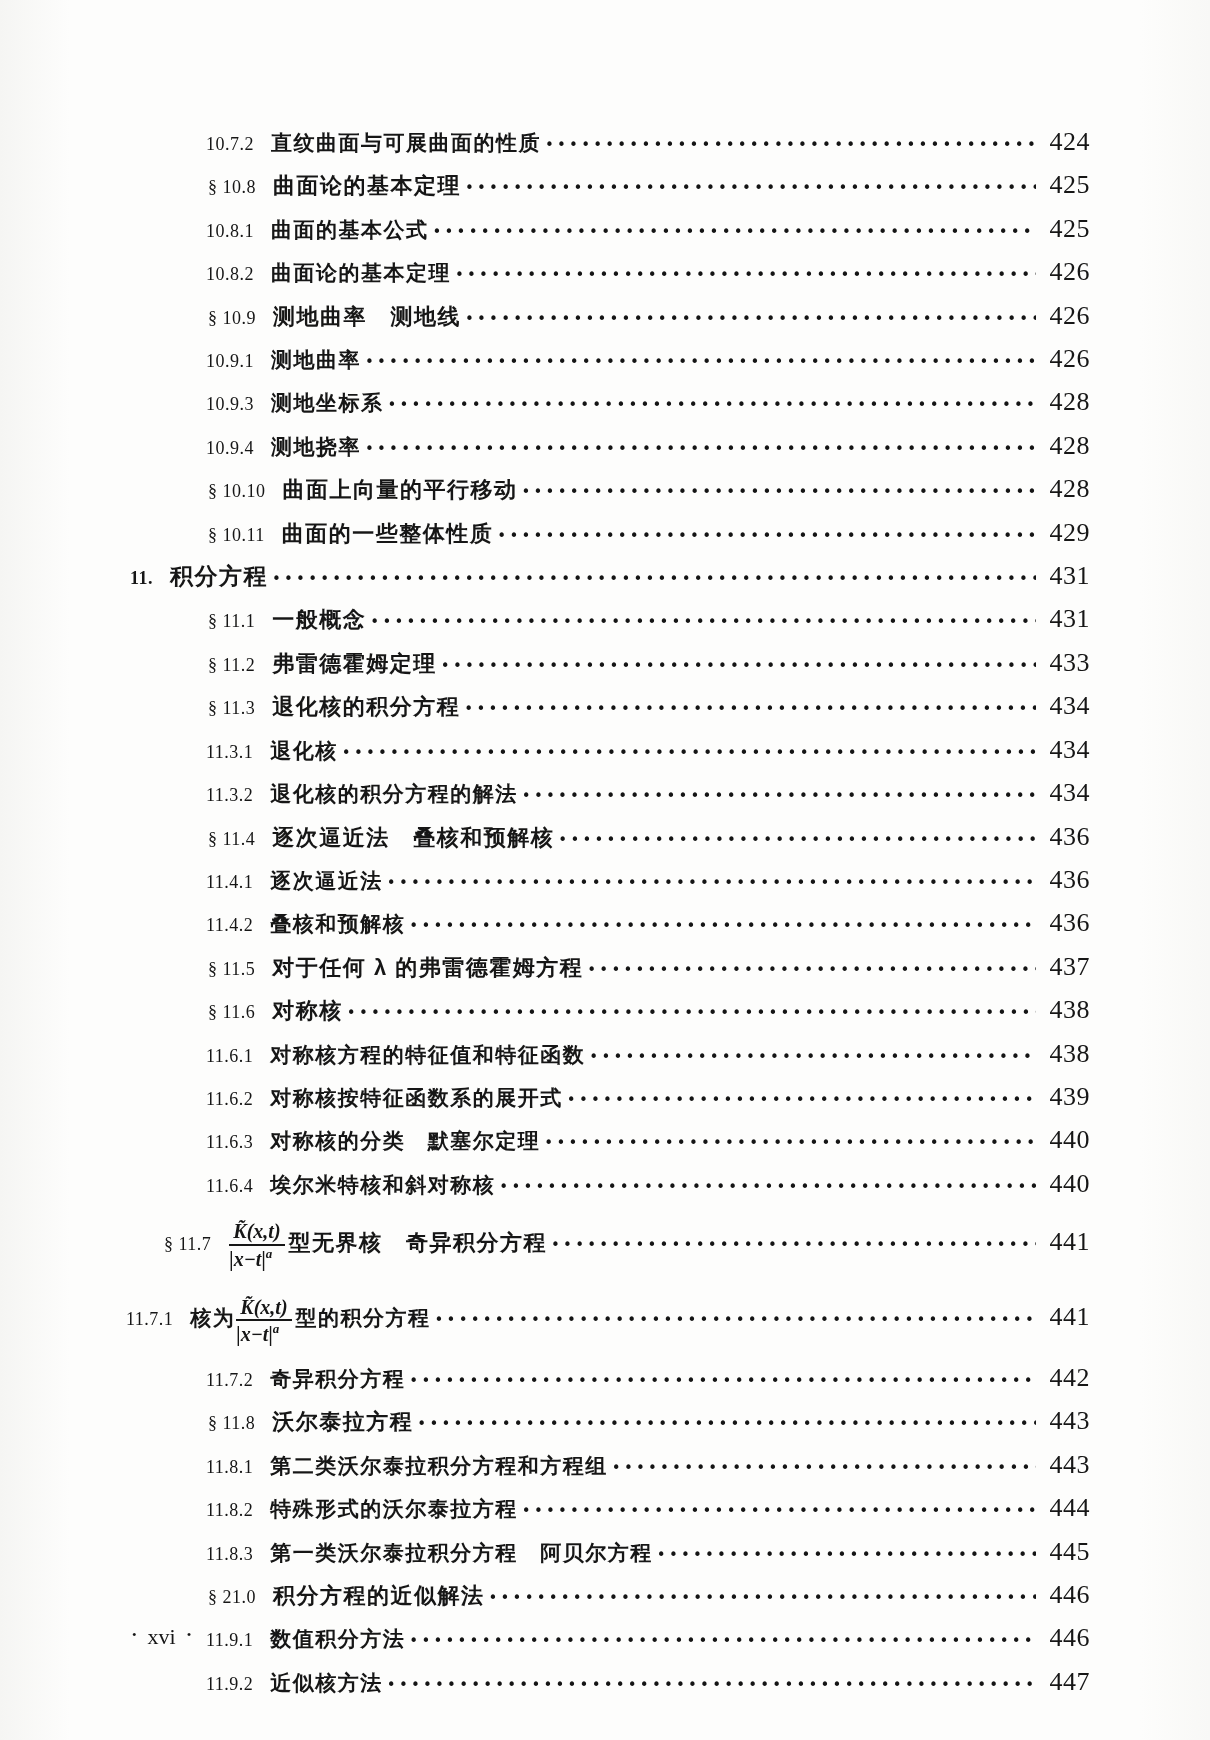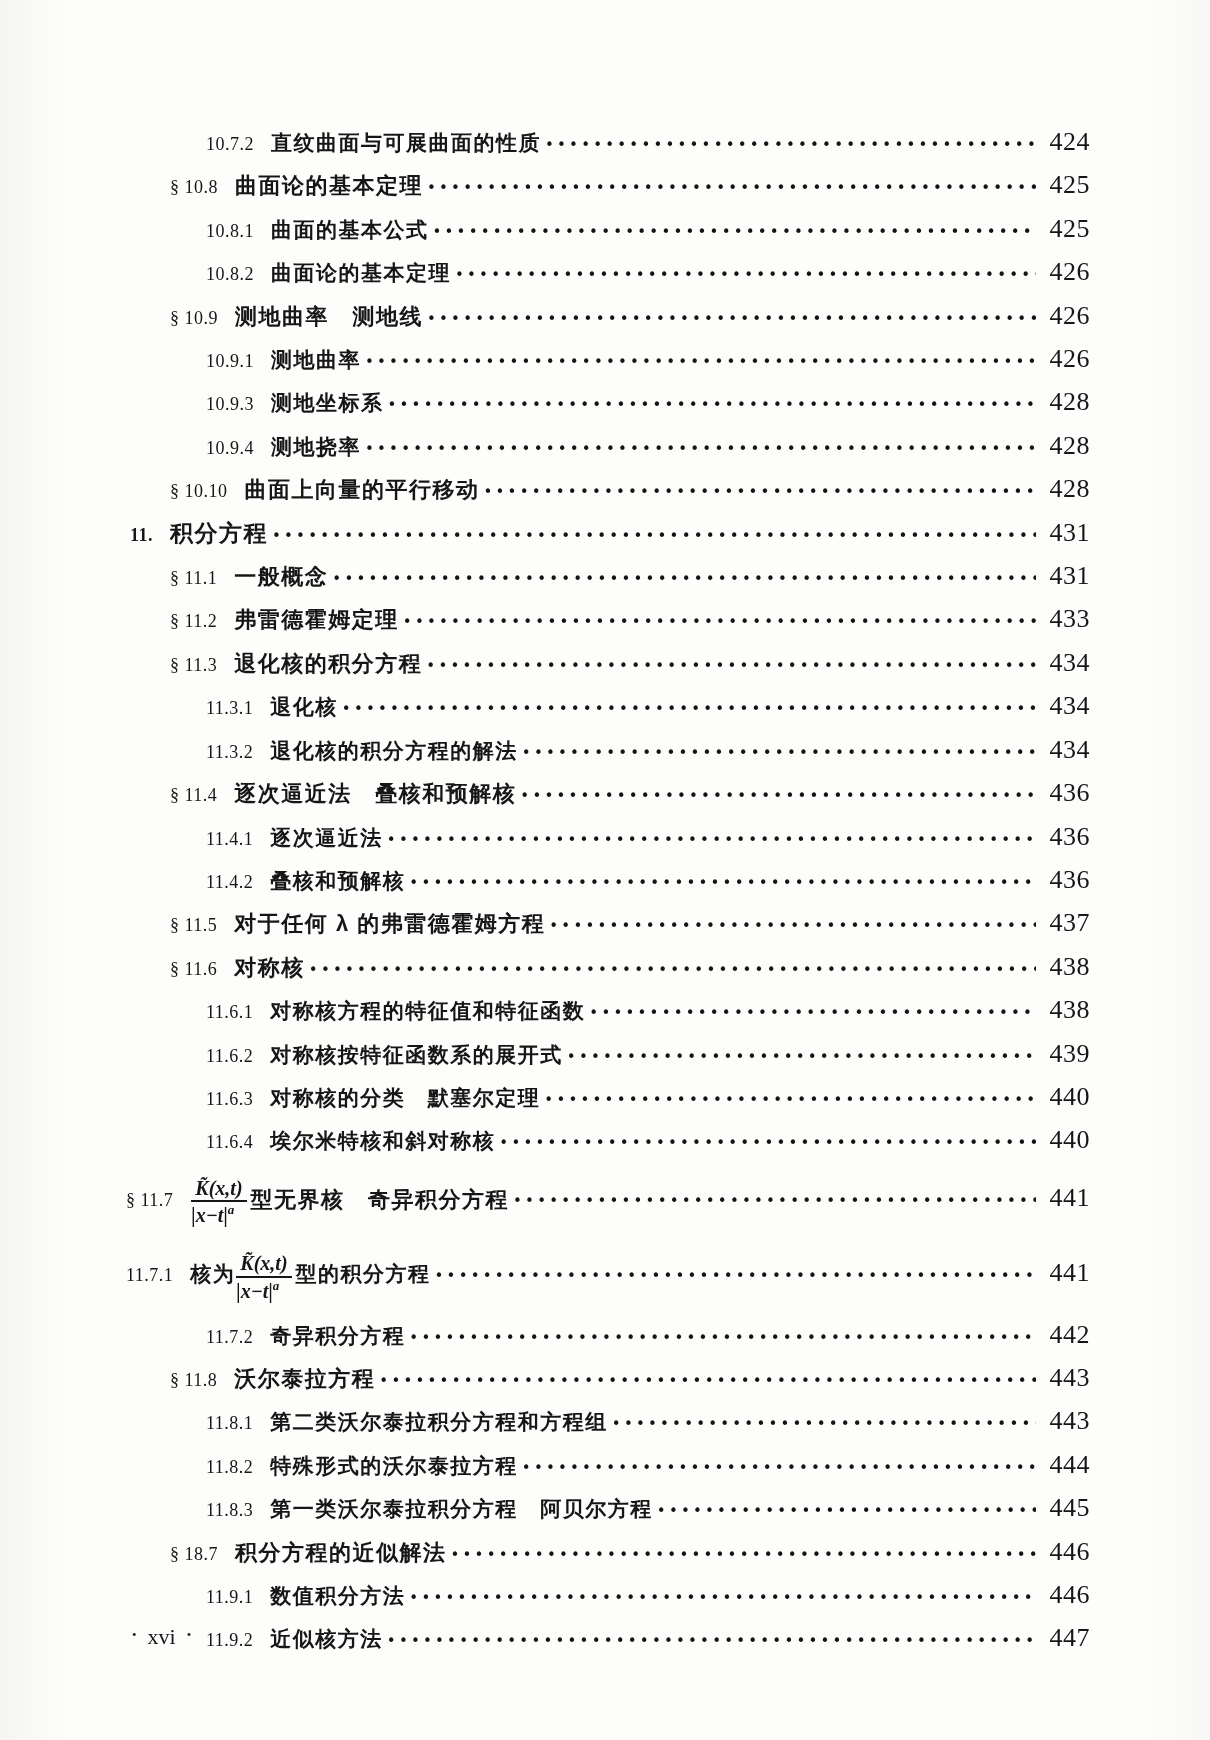--- a/index.html
+++ b/index.html
@@ -34,21 +34,21 @@
     font-size:15px;letter-spacing:3.2px;color:#141414;
     font-family:"DejaVu Sans",sans-serif;
   }
   .row .leader::after{
     content:"••••••••••••••••••••••••••••••••••••••••••••••••••••••••••••••••••••••••••••••••••••••••••••••••••••••••••••••••••••••••••••••••••••••••••••••••••";
   }
   .row .page-num{
     font-family:"Liberation Serif","DejaVu Serif",serif;
     font-size:26px;min-width:44px;text-align:right;letter-spacing:0.5px;
   }
-  .row.section{padding-left:44px;font-size:22px;}
+  .row.section{padding-left:44px;font-size:22px;margin-left:38px;}
   .row.subsection{padding-left:80px;}
   .row.chapter{padding-left:4px;font-size:23px;}
   .row.chapter .num,.row.chapter .title{font-weight:700;}
   .row.tall{line-height:normal;padding:12px 0 14px;}
   .frac{
     display:inline-flex;flex-direction:column;align-items:flex-start;
     vertical-align:middle;margin:0 4px 0 1px;
     font-family:"Liberation Serif","DejaVu Serif",serif;
     font-style:italic;font-weight:600;font-size:20px;line-height:1.12;
     letter-spacing:0;transform:translateY(1px);
@@ -115,20 +115,26 @@
     <span class="title">测地挠率</span>
     <span class="leader"></span>
     <span class="page-num">428</span>
   </div>
       <div class="row section">
     <span class="num">§ 10.10</span>
     <span class="title">曲面上向量的平行移动</span>
     <span class="leader"></span>
     <span class="page-num">428</span>
   </div>
+      <div class="row section">
+    <span class="num">§ 10.11</span>
+    <span class="title">曲面的一些整体性质</span>
+    <span class="leader"></span>
+    <span class="page-num">429</span>
+  </div>
       <div class="row chapter">
     <span class="num">11.</span>
     <span class="title">积分方程</span>
     <span class="leader"></span>
     <span class="page-num">431</span>
   </div>
       <div class="row section">
     <span class="num">§ 11.1</span>
     <span class="title">一般概念</span>
     <span class="leader"></span>
@@ -248,21 +254,21 @@
     <span class="leader"></span>
     <span class="page-num">444</span>
   </div>
       <div class="row subsection">
     <span class="num">11.8.3</span>
     <span class="title">第一类沃尔泰拉积分方程　阿贝尔方程</span>
     <span class="leader"></span>
     <span class="page-num">445</span>
   </div>
       <div class="row section">
-    <span class="num">§ 18.7</span>
+    <span class="num">§ 21.0</span>
     <span class="title">积分方程的近似解法</span>
     <span class="leader"></span>
     <span class="page-num">446</span>
   </div>
       <div class="row subsection">
     <span class="num">11.9.1</span>
     <span class="title">数值积分方法</span>
     <span class="leader"></span>
     <span class="page-num">446</span>
   </div>

